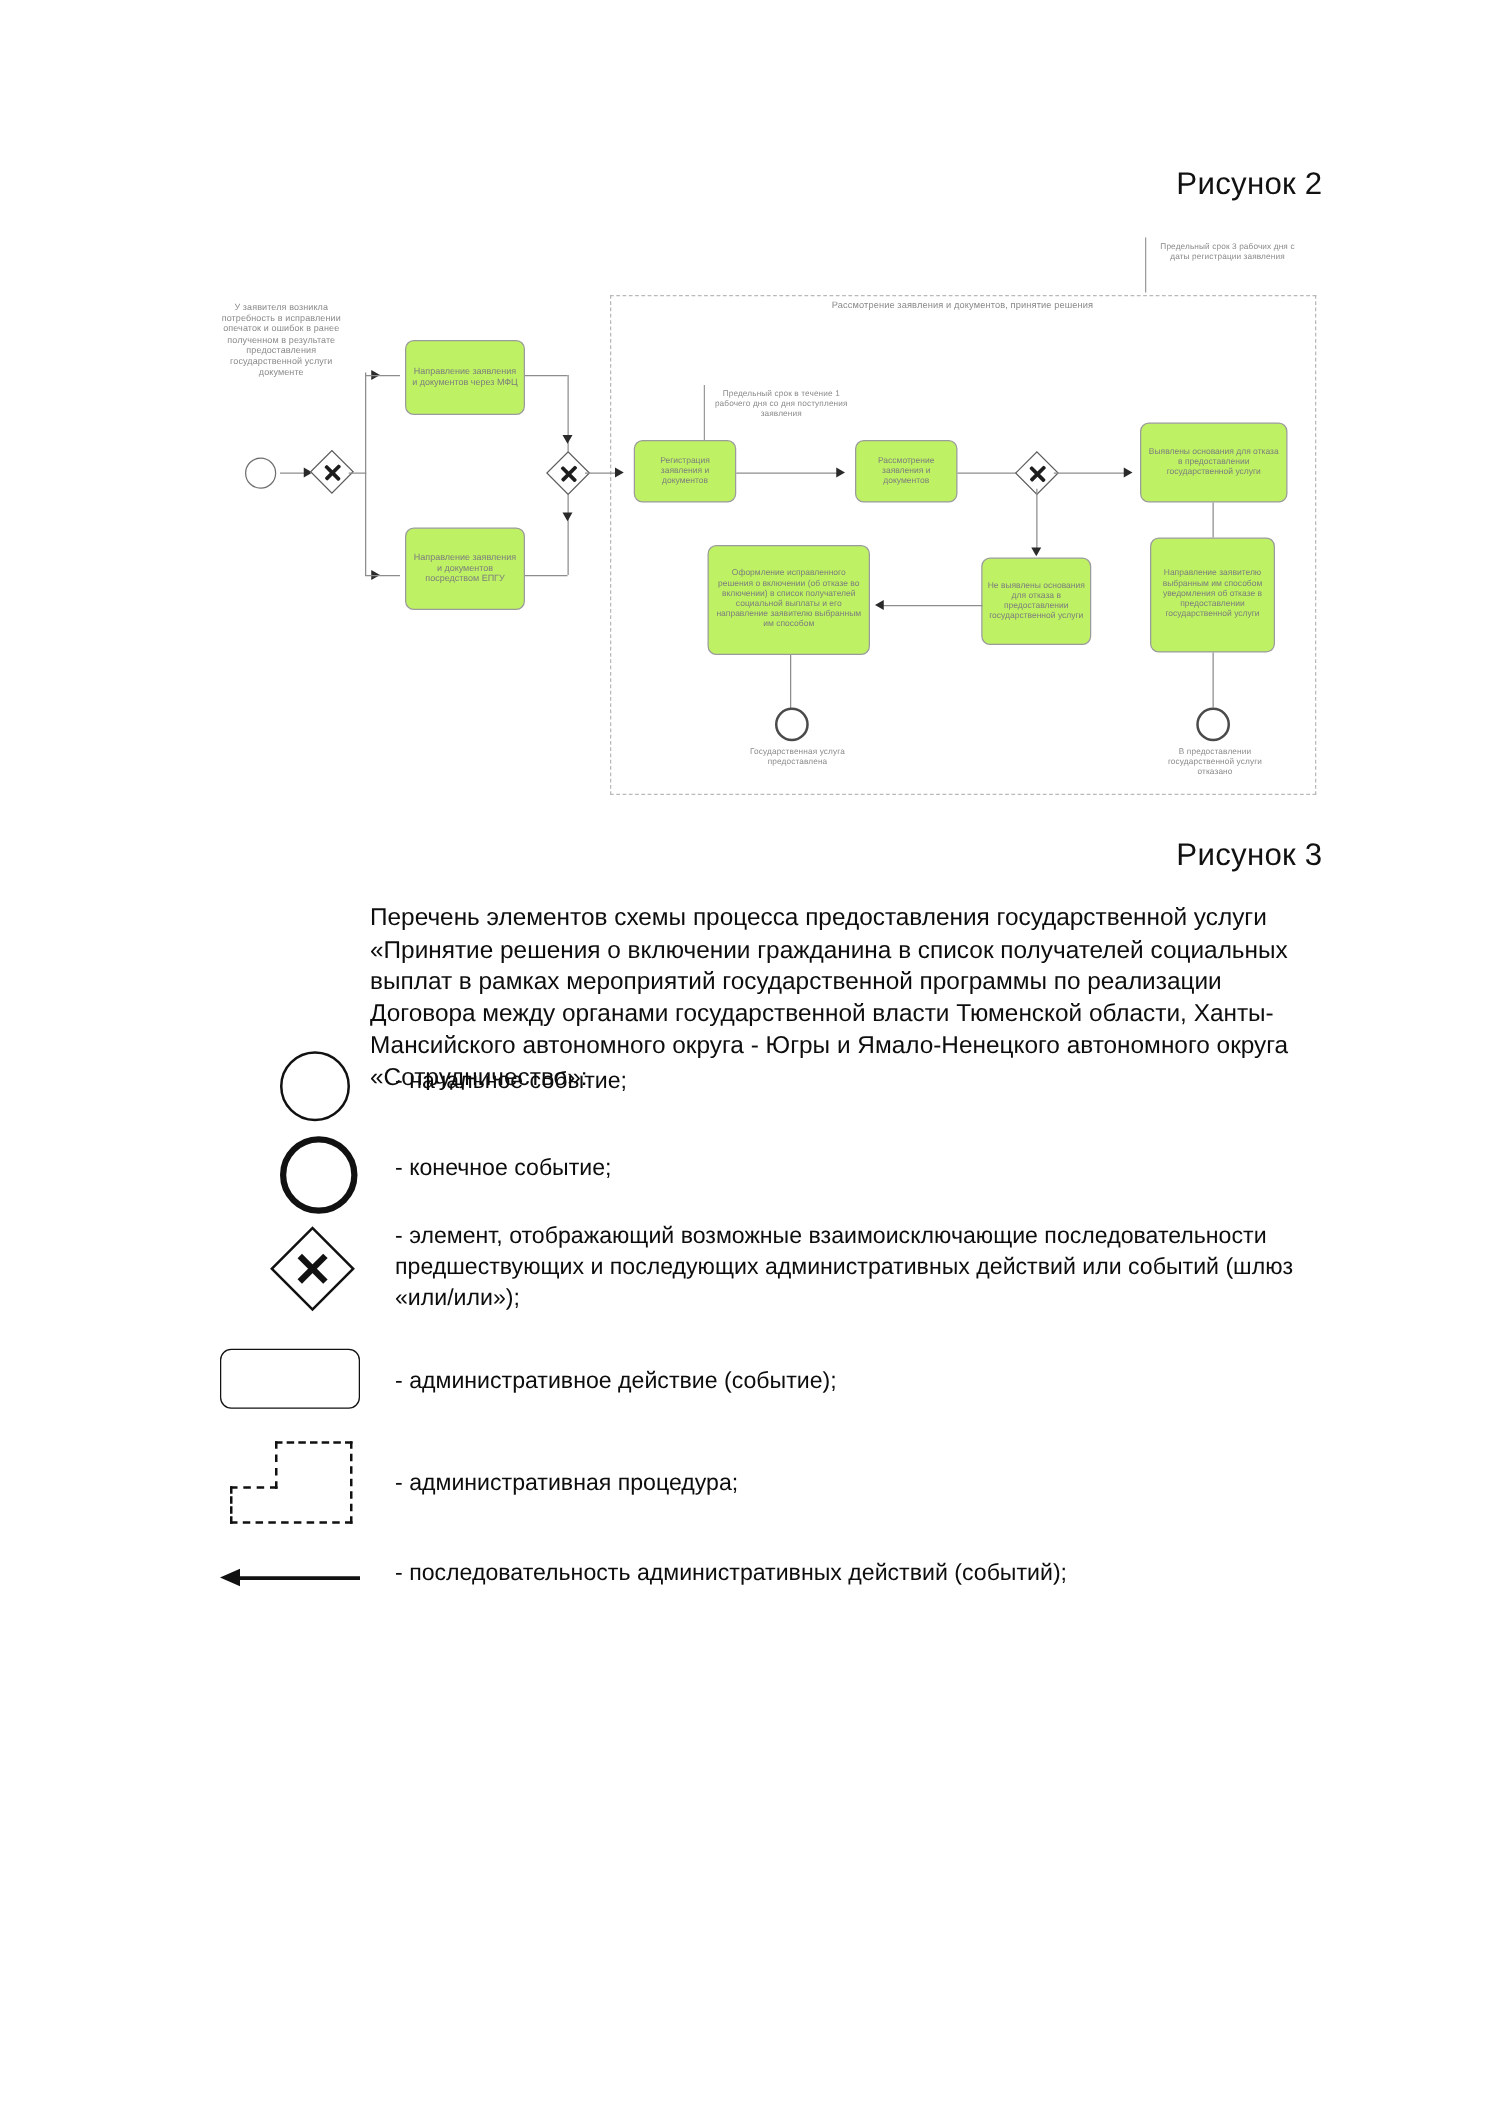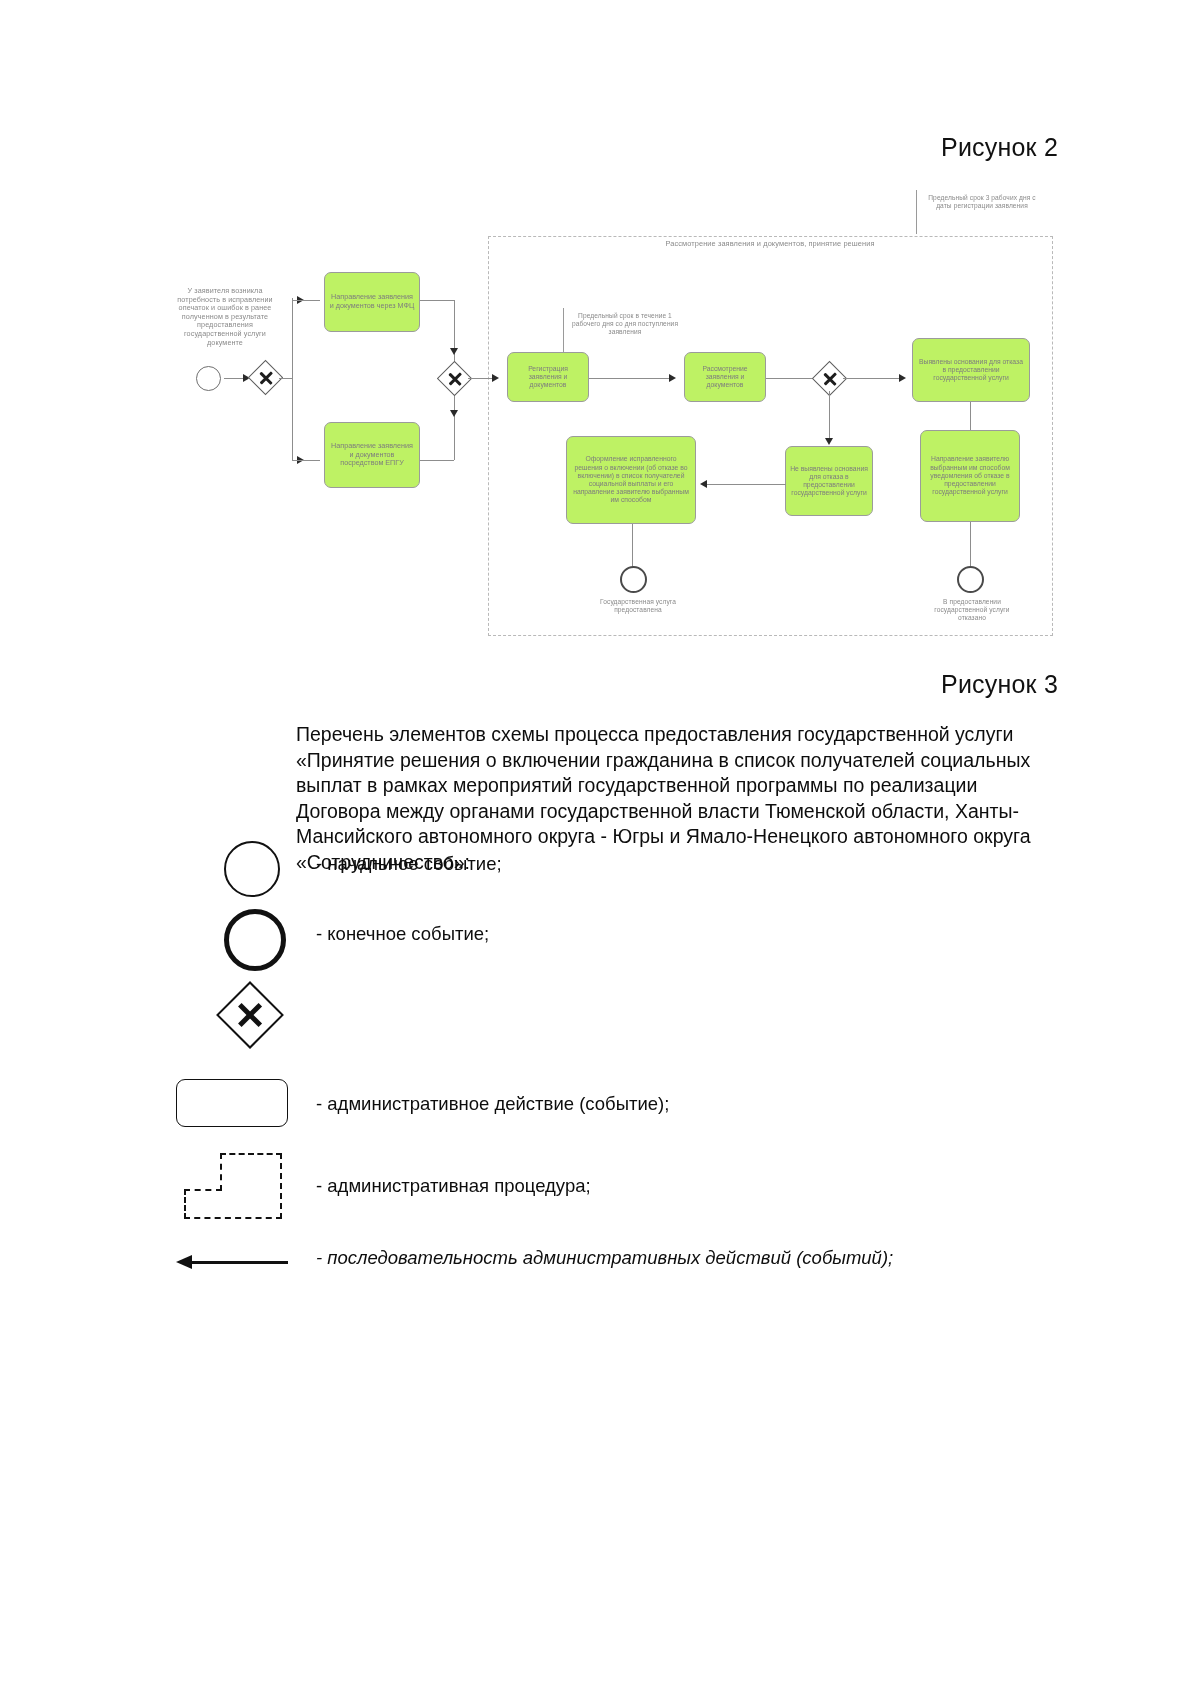--- a/index.html
+++ b/index.html
@@ -172,21 +172,21 @@
 
   <div class="diagram">
 
     <div class="noteleg" style="left:916px;top:10px;height:44px;"></div>
     <div class="dtext sm" style="left:922px;top:14px;width:120px;">Предельный срок 3 рабочих дня с даты регистрации заявления</div>
 
     <div class="lane" style="left:488px;top:56px;width:565px;height:400px;border-top:none;"></div>
     <div class="lane" style="left:488px;top:56px;width:565px;height:0;border:none;border-top:1px dashed #b9b9b9;"></div>
     <div class="dtext" style="left:600px;top:60px;width:340px;font-size:7.4px;">Рассмотрение заявления и документов, принятие решения</div>
 
-    <div class="dtext" style="left:168px;top:62px;width:114px;margin-top:45px;">У заявителя возникла потребность в исправлении опечаток и ошибок в ранее полученном в результате предоставления государственной услуги документе</div>
+    <div class="dtext" style="left:168px;top:62px;width:114px;">У заявителя возникла потребность в исправлении опечаток и ошибок в ранее полученном в результате предоставления государственной услуги документе</div>
 
     <div class="ev-start" style="left:196px;top:186px;width:25px;height:25px;"></div>
 
     <div class="hline" style="left:224px;top:198px;width:22px;"></div>
     <div class="arrow-r" style="left:243px;top:194px;"></div>
 
     <div class="gw" style="left:253px;top:185px;width:25px;height:25px;">
       <div class="dia"></div>
       <div class="x1"></div>
       <div class="x2"></div>
@@ -306,20 +306,21 @@
     </div>
 
     <div class="legend-row" style="height:98px;">
       <div class="leg-sym">
         <div class="sym-gateway">
           <div class="dia"></div>
           <div class="x1"></div>
           <div class="x2"></div>
         </div>
       </div>
+      <div class="leg-txt" style="top:2px;">- элемент, отображающий возможные взаимоисключающие последовательности предшествующих и последующих административных действий или событий (шлюз «или/или»);</div>
     </div>
 
     <div class="legend-row" style="height:76px;padding-left:32px;">
       <div class="leg-sym">
         <div class="sym-task"></div>
       </div>
       <div class="leg-txt" style="top:20px;">- административное действие (событие);</div>
     </div>
 
     <div class="legend-row" style="height:86px;">
@@ -336,21 +337,21 @@
       <div class="leg-txt" style="top:26px;">- административная процедура;</div>
     </div>
 
     <div class="legend-row" style="height:58px;">
       <div class="leg-sym">
         <div class="sym-seq">
           <div class="head"></div>
           <div class="bar"></div>
         </div>
       </div>
-      <div class="leg-txt" style="top:12px;font-style:italic;">- последовательность административных действий (событий);</div>
+      <div class="leg-txt" style="top:12px;">- последовательность административных действий (событий);</div>
     </div>
 
     <div class="legend-row" style="height:80px;">
       <div class="leg-sym">
         <div class="sym-note">
           <div class="bx"></div>
           <div class="lead">
               <i></i>
             </div>
         </div>

